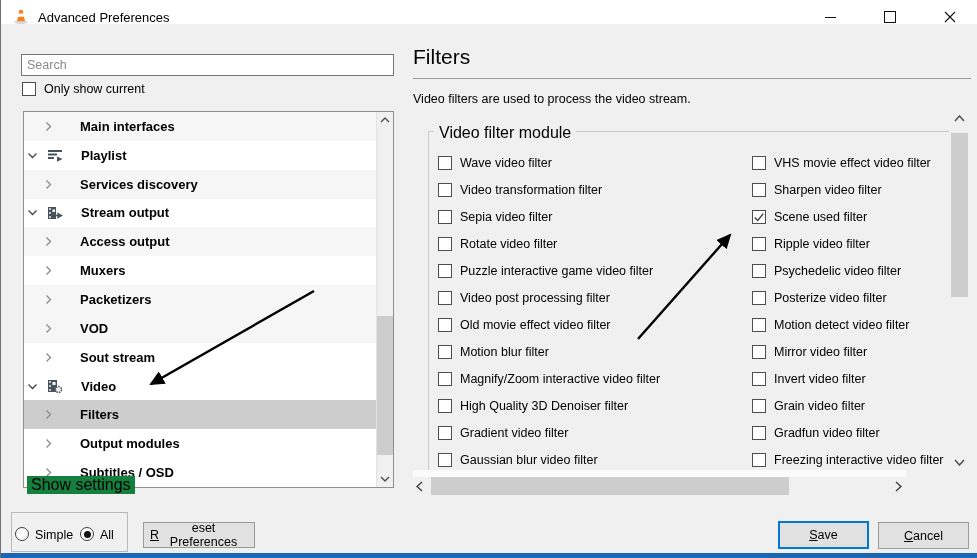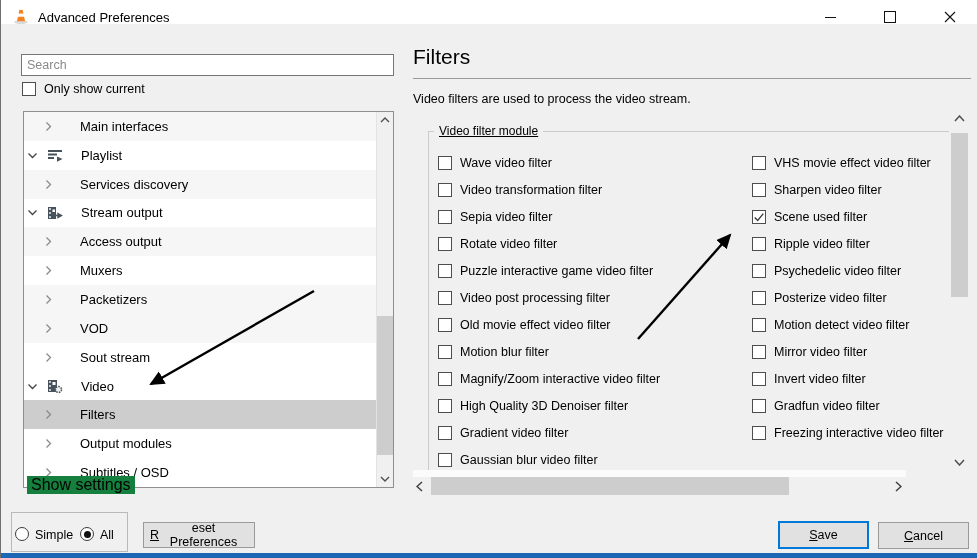--- a/index.html
+++ b/index.html
@@ -18,42 +18,42 @@
   
   .search{position:absolute;left:20px;top:54px;width:373px;height:22px;box-sizing:border-box;
           border:1px solid #767676;background:#fff;font-size:12.5px;padding:0 5px;
           font-family:"Liberation Sans",sans-serif;}
   .search::placeholder{color:#8a8a8a;}
   .onlyrow{position:absolute;left:21px;top:82px;display:flex;align-items:flex-end;gap:8px;font-size:12.5px;}
   .cb{width:14px;height:14px;box-sizing:border-box;border:1px solid #4d4d4d;background:#fff;
       display:inline-flex;align-items:center;justify-content:center;flex:none;}
   
   .tree{position:absolute;left:22px;top:111px;width:371px;height:377px;box-sizing:border-box;
-        border:1px solid #8f8f8f;background:#fff;}
+        border:1px solid #8f8f8f;background:#fff;font-weight:bold;}
   .tree-rows{position:absolute;left:0;top:0;right:16px;bottom:0;display:flex;flex-direction:column;}
   .trow{flex:1;display:flex;align-items:center;font-size:13px;white-space:nowrap;}
   .trow.alt{background:#f6f6f6;}
   .trow.sel{background:#cdcdcd;}
   .chev{width:9px;height:9px;margin-left:4px;flex:none;display:inline-flex;}
   .trow.lvl1 .chev{margin-left:20px;}
   .ticon{width:16px;height:16px;margin-left:10px;flex:none;display:inline-flex;}
   .trow.lvl0 .tlabel{margin-left:18px;}
   .trow.lvl1 .tlabel{margin-left:27px;}
   
   .vscroll,.hscroll{position:absolute;background:#f0f0f0;}
   .sb-thumb{position:absolute;background:#cdcdcd;}
   .sb-arrow{position:absolute;display:flex;align-items:center;justify-content:center;}
   .tree-sb{position:absolute;top:0;right:0;width:16px;height:100%;background:#f0f0f0;border-left:1px solid #e3e3e3;}
   
   .heading{position:absolute;left:412px;top:45px;font-size:21px;}
   .hrline{position:absolute;left:412px;top:78px;width:558px;height:0;border-top:1px solid #9a9a9a;}
   .desc{position:absolute;left:412px;top:92px;font-size:12.5px;}
   .scrollarea{position:absolute;left:412px;top:106px;width:536px;height:371px;overflow:hidden;}
   .groupbox{position:absolute;left:15px;top:25px;width:620px;height:460px;border:1px solid #cbcbcb;}
-  .legend{position:absolute;left:21px;top:18px;background:#f0f0f0;padding:0 5px;font-size:12px;text-decoration:underline;}
+  .legend{position:absolute;left:21px;top:18px;background:#f0f0f0;padding:0 5px;font-size:16px;}
   .cbcol{position:absolute;top:43px;display:flex;flex-direction:column;}
   .col-left{left:25px;} .col-right{left:339px;}
   .cb-item{height:27px;display:flex;align-items:center;gap:8px;font-size:12.5px;white-space:nowrap;cursor:default;}
   .whitestrip{position:absolute;left:412px;top:470px;width:493px;height:7px;background:#fbfbfb;}
   
   .settingsbox{position:absolute;left:10px;top:512px;width:117px;height:40px;box-sizing:border-box;border:1px solid #b9b9b9;}
   .settingslegend{position:absolute;left:26px;top:476px;background:#15803d;padding:0 4px;font-size:16px;}
   .radio{width:14px;height:14px;box-sizing:border-box;border:1px solid #3c3c3c;border-radius:50%;background:#fff;position:absolute;}
   .radio.on::after{content:'';position:absolute;left:2.5px;top:2.5px;width:7px;height:7px;border-radius:50%;background:#111;}
   .rlabel{position:absolute;font-size:12.5px;top:528px;}
@@ -343,20 +343,24 @@
         <div class="cb-item">
           <span class="cb"></span>
           <span>Mirror video filter</span>
         </div>
         <div class="cb-item">
           <span class="cb"></span>
           <span>Invert video filter</span>
         </div>
         <div class="cb-item">
           <span class="cb"></span>
+          <span>Grain video filter</span>
+        </div>
+        <div class="cb-item">
+          <span class="cb"></span>
           <span>Gradfun video filter</span>
         </div>
         <div class="cb-item">
           <span class="cb"></span>
           <span>Freezing interactive video filter</span>
         </div>
       </div>
   </div>
   <div class="whitestrip"></div>
 

